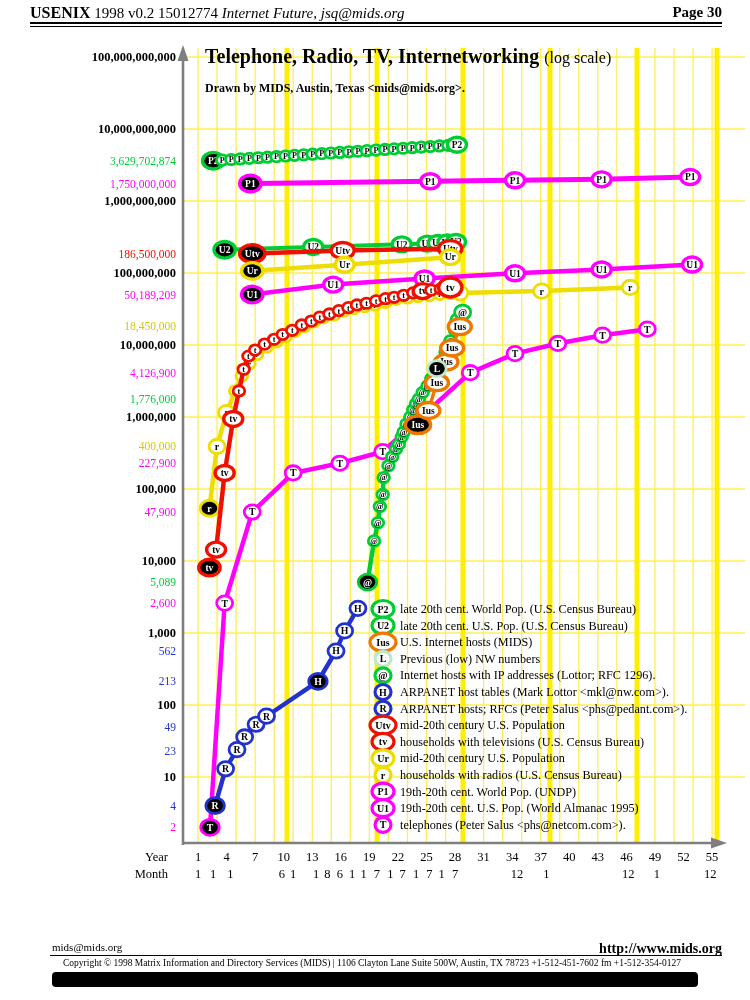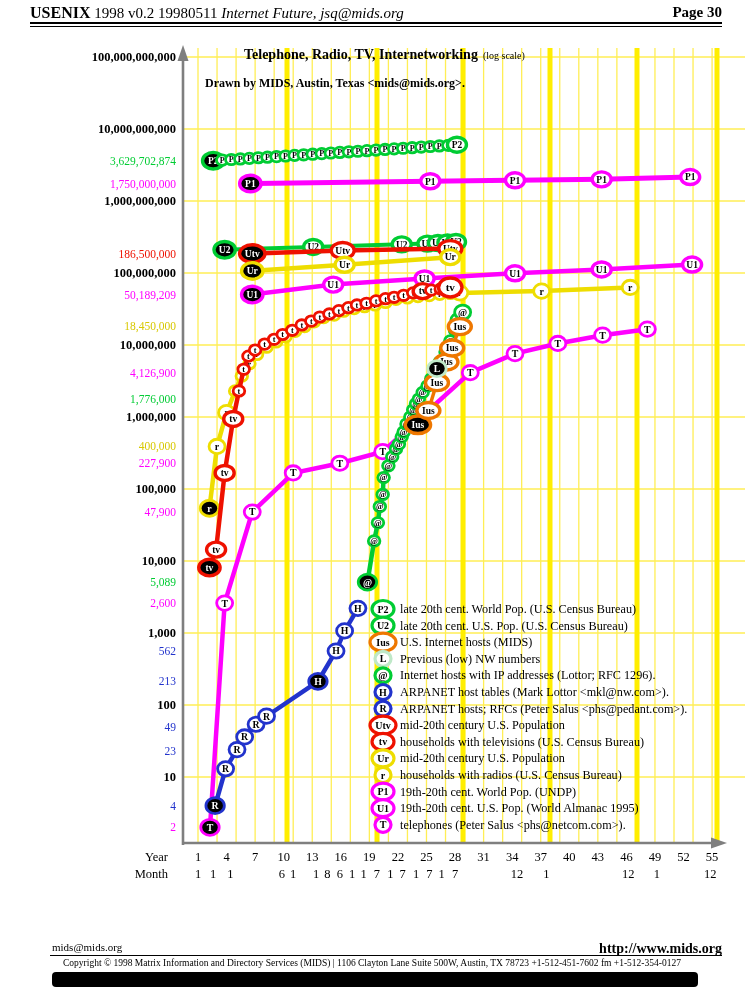--- a/index.html
+++ b/index.html
@@ -7,34 +7,34 @@
        font-family:"Liberation Serif",serif;color:#000;overflow:hidden;}
   #chart-svg{position:absolute;left:0;top:0;z-index:1;}
   .hdr{position:absolute;left:30px;top:4px;width:692px;z-index:3;font-size:15px;}
   .hdr .brand{font-weight:bold;font-size:16px;}
   .hdr .meta{font-weight:normal;}
   .hdr .ital{font-style:italic;margin-top:21px;}
   .hdr .pg{float:right;font-weight:bold;font-size:15px;}
   .rule1{position:absolute;left:30px;top:22px;width:692px;height:0;border-top:2px solid #000;z-index:3;}
   .rule2{position:absolute;left:30px;top:26px;width:692px;height:0;border-top:1.5px solid #000;z-index:3;}
   .titleblock{position:absolute;left:205px;top:45px;z-index:3;}
-  .titleblock .t1{font-size:14px;font-weight:bold;margin-left:39px;}
-  .titleblock .t1s{font-size:10px;font-weight:normal;margin-left:5px;}
+  .titleblock .t1{font-size:20px;font-weight:bold;}
+  .titleblock .t1s{font-size:16px;font-weight:normal;margin-left:5px;}
   .titleblock .t2,.titleblock .t3{font-size:12px;font-weight:bold;margin-top:13px;}
   .ftr-left{position:absolute;left:52px;top:941px;font-size:11px;font-weight:normal;z-index:3;}
   .ftr-right{position:absolute;right:28px;top:941px;font-size:14px;font-weight:bold;z-index:3;}
   .ftr-rule{position:absolute;left:50px;top:955px;width:672px;border-top:1.5px solid #000;z-index:3;}
   .ftr-copy{position:absolute;left:63px;top:958px;width:660px;font-size:9.5px;z-index:3;}
   .ftr-bar{position:absolute;left:52px;top:972px;width:646px;height:15px;background:#000;border-radius:4px;z-index:3;}
 </style>
 </head>
 <body>
 
 <div class="hdr">
-  <span class="brand">USENIX</span><span class="meta"> 1998 v0.2 19980511 </span><span class="ital">Internet Future, jsq@mids.org</span>
+  <span class="brand">USENIX</span><span class="meta"> 1998 v0.2 15012774 </span><span class="ital">Internet Future, jsq@mids.org</span>
   <span class="pg">Page 30</span>
 </div>
 <div class="rule1"></div>
 <div class="rule2"></div>
 
 <svg id="chart-svg" width="750" height="1000">
     <g>
       <line x1="183" x2="745" y1="777" y2="777" stroke="#ffee55" stroke-width="1.3"></line>
       <line x1="183" x2="745" y1="705" y2="705" stroke="#ffee55" stroke-width="1.3"></line>
       <line x1="183" x2="745" y1="633" y2="633" stroke="#ffee55" stroke-width="1.3"></line>

